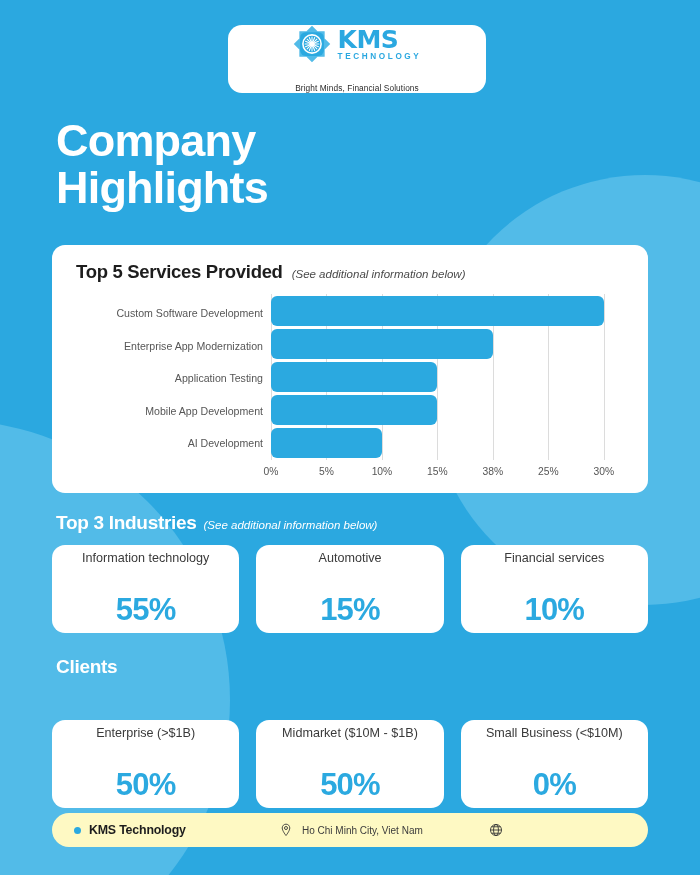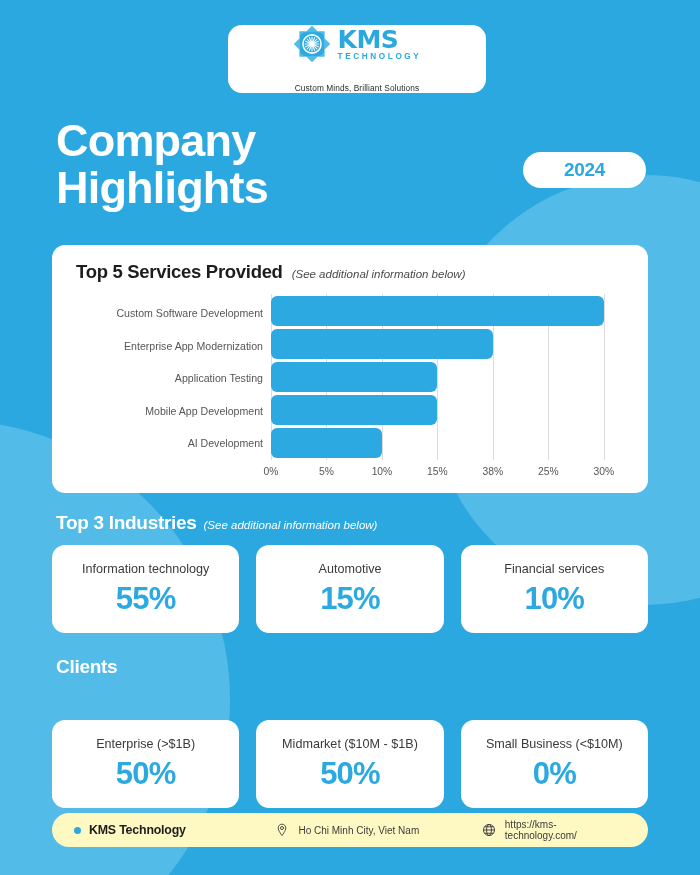--- a/index.html
+++ b/index.html
@@ -105,21 +105,21 @@
   .sec-head .note { font-size: 11.5px; font-style: italic; }
   #head-industries { top: 512px; }
   #head-clients { top: 656px; }
 
   
   .stat-row { position: absolute; left: 52px; width: 596px; display: flex; gap: 17px; }
   #row-industries { top: 545px; }
   #row-clients { top: 720px; }
   .stat-card {
     flex: 1; height: 88px; background: #ffffff; border-radius: 13px;
-    display: flex; flex-direction: column; align-items: center; justify-content: center;
+    display: flex; flex-direction: column; align-items: center; justify-content: space-between;
     padding: 6px 6px 8px;
   }
   .stat-label { font-size: 12.6px; color: #3a3a3a; text-align: center; line-height: 1.15; }
   .stat-value {
     font-size: 31px; font-weight: 700; color: #2ba9e0;
     letter-spacing: -0.8px; margin-top: 6px; line-height: 1;
   }
 
   
   .footer {
@@ -172,28 +172,27 @@
               <line x1="24" y1="24" x2="20.6" y2="15.8"></line>
             </g>
           </g>
         </svg>
       </span>
       <span class="logo-word">
         <span class="logo-kms">KMS</span>
         <span class="logo-tech">TECHNOLOGY</span>
       </span>
     </div>
-    <div class="logo-tagline">Custom Minds, Brilliant Solutions</div>
+    <div class="logo-tagline">Bright Minds, Financial Solutions</div>
   </div>
 
   <div class="title">
     <div>Company</div>
     <div>Highlights</div>
   </div>
-  <div class="year-badge">2024</div>
 
   <div class="chart-card">
     <div class="card-head">
       <h2>Top 5 Services Provided</h2>
       <span class="note">(See additional information below)</span>
     </div>
 
     <div class="chart">
       <div class="cat-axis">
         <div>Custom Software Development</div>
@@ -300,17 +299,16 @@
     <div class="f-item">
       <span class="f-ico">
         <svg viewBox="0 0 24 24" width="14" height="14" fill="none" stroke="#333" stroke-width="1.5" aria-hidden="true">
           <circle cx="12" cy="12" r="9.5"></circle>
           <ellipse cx="12" cy="12" rx="4.2" ry="9.5"></ellipse>
           <line x1="2.5" y1="12" x2="21.5" y2="12"></line>
           <line x1="4.2" y1="6.5" x2="19.8" y2="6.5"></line>
           <line x1="4.2" y1="17.5" x2="19.8" y2="17.5"></line>
         </svg>
       </span>
-      <span class="f-text">https://kms-technology.com/</span>
     </div>
   </div>
 
 </div>
 
 </body></html>

